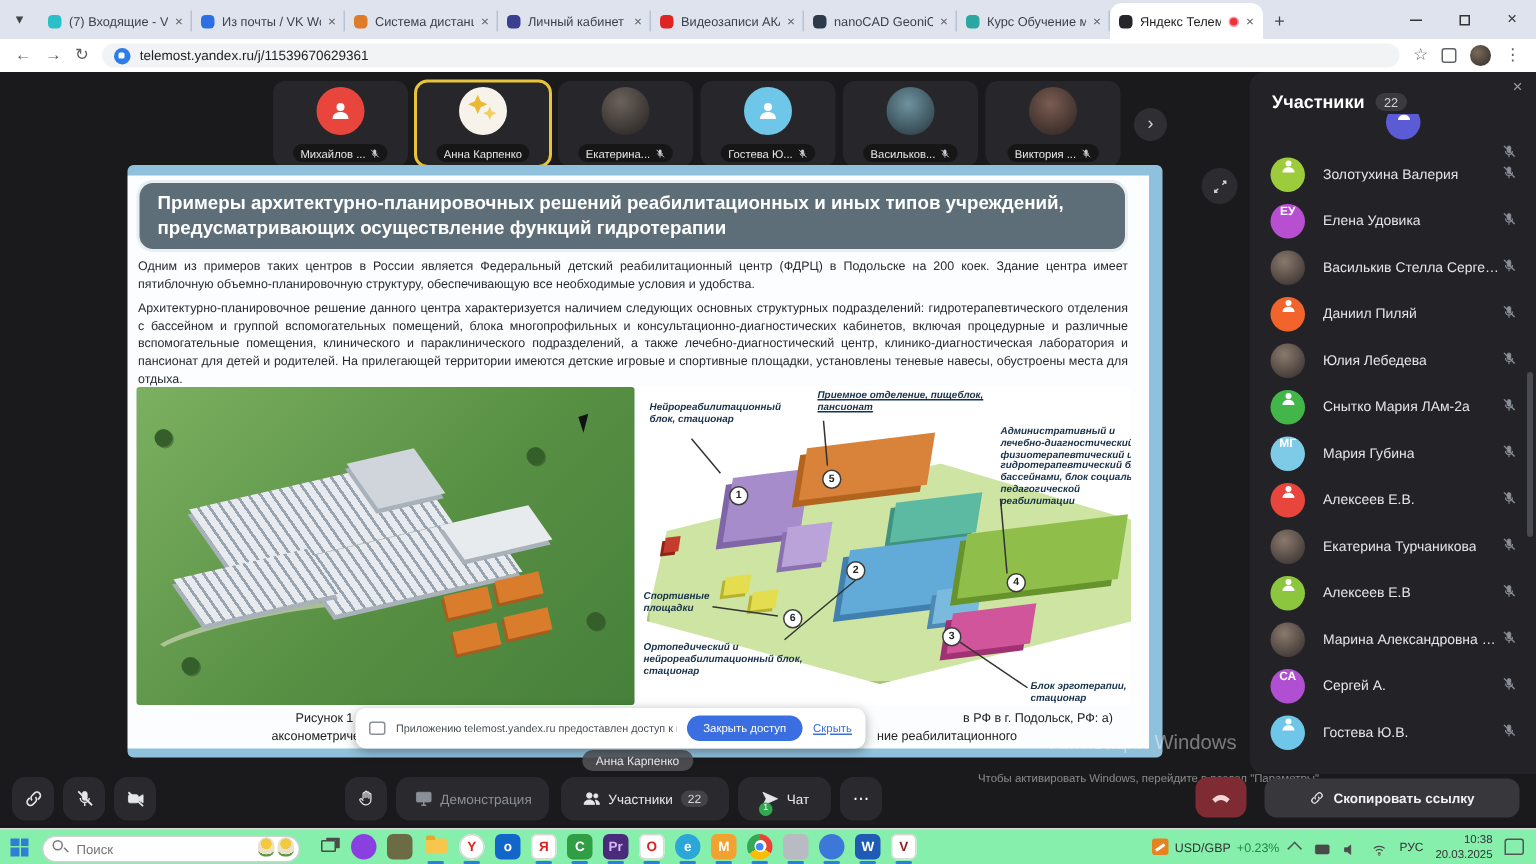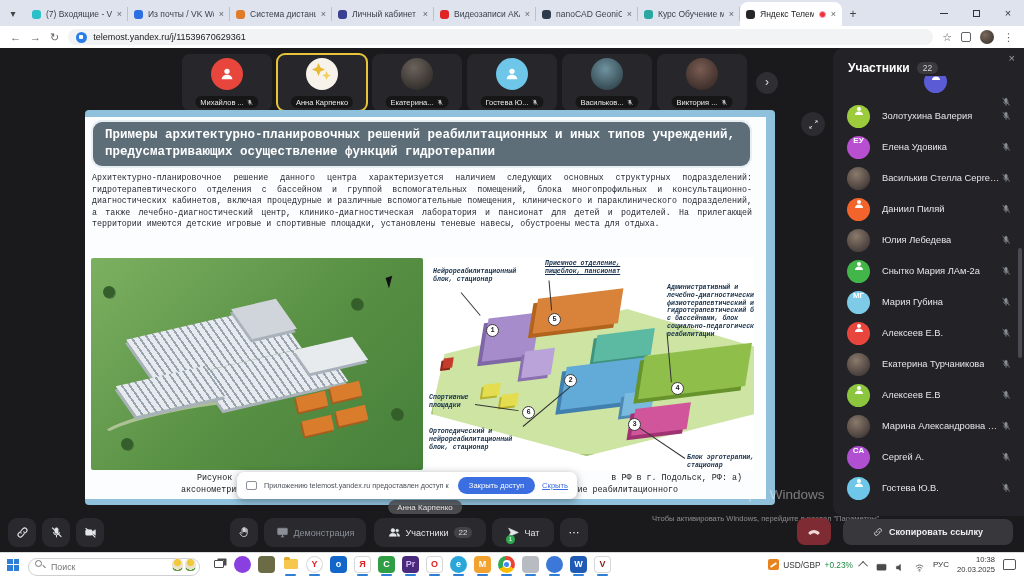--- a/index.html
+++ b/index.html
@@ -49,21 +49,21 @@
   .spark { position:relative; width:100%; height:100%; }
   .spark i { position:absolute; background:#e8b931; clip-path:polygon(50% 0,65% 35%,100% 50%,65% 65%,50% 100%,35% 65%,0 50%,35% 35%); }
   .spark i:nth-child(1){ left:6px; top:5px; width:13px; height:13px; }
   .spark i:nth-child(2){ left:16px; top:13px; width:9px; height:9px; background:#f3cf5e; }
   .namepill { position:absolute; bottom:3px; left:50%; transform:translateX(-50%); max-width:86px; background:rgba(18,18,18,.78); border-radius:7px; padding:1.5px 5px; display:flex; align-items:center; gap:3px; }
   .namepill span { font-size:7.5px; color:#e8e8ea; white-space:nowrap; overflow:hidden; }
   .namepill svg { width:7px; height:7px; fill:#c9ccd2; stroke:#c9ccd2; flex:0 0 auto; }
   .thumb-next { width:22px; height:22px; border-radius:50%; background:#2f2f33; color:#ddd; font-size:12px; text-align:center; line-height:20px; align-self:center; margin-left:4px; }
 
   
-  .slide { position:absolute; left:85px; top:62px; width:690px; height:395px; background:#8fc0dc; border-radius:4px; overflow:hidden;font-family:Liberation Mono, monospace; }
+  .slide { position:absolute; left:85px; top:62px; width:690px; height:395px; background:#8fc0dc; border-radius:4px; overflow:hidden; }
   .slide-inner { position:absolute; left:0; top:7px; right:9px; bottom:6px; background:#fcfdfe; }
   .slide-title { position:absolute; left:8px; top:5px; right:16px; background:#5d6e79; color:#fff; font-weight:bold; font-size:12.5px; line-height:1.32; padding:5px 12px 6px; border-radius:9px; box-shadow:0 0 0 2px #e8eef2; }
   .slide-text { position:absolute; left:7px; right:14px; top:55px; }
   .slide-text p { font-size:8.3px; line-height:1.4; color:#252b33; text-align:justify; }
   .slide-text p + p { margin-top:5px; }
   .diagram { position:absolute; left:6px; right:12px; top:141px; height:212px; }
   .render { position:absolute; left:0; top:0; width:332px; height:212px; border-radius:2px; overflow:hidden; background:linear-gradient(135deg,#7cb061 0%,#578f43 55%,#46803a 100%); }
   .blg { position:absolute; background:#dfe3e8; box-shadow:-3px 3px 0 #a9b1ba; }
   .blg.win { background:repeating-linear-gradient(90deg,#e7eaee 0 5px,#9aa4ae 5px 7px); }
   .orng { position:absolute; background:#d97c2c; box-shadow:-2px 2px 0 #a85c1e; }
@@ -130,21 +130,21 @@
   .prow { position:absolute; left:0; width:100%; height:30px; display:flex; align-items:center; }
   .prow .pav { width:23px; height:23px; border-radius:50%; margin-left:14px; flex:0 0 auto; display:flex; align-items:flex-start; justify-content:center; }
   .prow .pav svg { width:12px; height:12px; fill:#fff; }
   .prow .pav .ini { font-size:8px; font-weight:bold; color:#fff; }
   .prow .pav.photo { background:radial-gradient(circle at 40% 32%, #8a7a6c, #30292a); }
   .prow .pname { margin-left:12px; font-size:9.3px; color:#e6e6e8; white-space:nowrap; overflow:hidden; text-overflow:ellipsis; max-width:118px; }
   .prow .pmic { margin-left:auto; margin-right:13px; } .prow .pmic svg { width:10px; height:10px; fill:#8a8f98; stroke:#8a8f98; }
   .pscroll { position:absolute; right:2px; top:200px; width:4px; height:110px; border-radius:2px; background:#4a4a52; }
 
   
-  .taskbar { position:absolute; left:0; bottom:0; width:1024px; height:24px; background:#ffffff; border-top:1px solid #d9dadc; display:flex; align-items:center; z-index:10; }
+  .taskbar { position:absolute; left:0; bottom:0; width:1024px; height:24px; background:#86efac; border-top:1px solid #d9dadc; display:flex; align-items:center; z-index:10; }
   .start { width:26px; display:flex; justify-content:center; }
   .winlogo { width:12px; height:12px; display:grid; grid-template-columns:5.5px 5.5px; grid-gap:1px; }
   .winlogo i { background:#2f7fd6; }
   .tb-searchwrap { position:relative; width:172px; height:18px; margin-left:2px; }
   .tb-searchwrap input { width:100%; height:100%; border:1px solid #cfd0d2; border-radius:10px; background:#fff; font-size:8.8px; color:#555; padding-left:22px; outline:none; font-family:"Liberation Sans",sans-serif; }
   .mag { position:absolute; left:7px; top:4px; width:7px; height:7px; border:1.3px solid #777; border-radius:50%; }
   .mag:after { content:""; position:absolute; left:5.5px; top:5.5px; width:4px; height:1.3px; background:#777; transform:rotate(45deg); }
   .flowers { position:absolute; right:4px; top:2px; display:flex; gap:2px; }
   .flowers i { width:11px; height:13px; border-radius:50% 50% 40% 40%; background:radial-gradient(circle at 50% 35%, #f2c83c 0 35%, #e9e2c8 36% 70%, #5d9a43 71%); }
   .apps { display:flex; align-items:flex-start; gap:7px; margin-left:10px; height:24px; padding-top:3px; }
@@ -375,20 +375,21 @@
             </svg>
     </div>
   </div>
         <div class="thumb-next">›</div>
       </div>
 
     <div class="slide">
       <div class="slide-inner">
         <div class="slide-title">Примеры архитектурно-планировочных решений реабилитационных и иных типов учреждений, предусматривающих осуществление функций гидротерапии</div>
         <div class="slide-text">
+          <p>Одним из примеров таких центров в России является Федеральный детский реабилитационный центр (ФДРЦ) в Подольске на 200 коек. Здание центра имеет пятиблочную объемно-планировочную структуру, обеспечивающую все необходимые условия и удобства.</p>
           <p>Архитектурно-планировочное решение данного центра характеризуется наличием следующих основных структурных подразделений: гидротерапевтического отделения с бассейном и группой вспомогательных помещений, блока многопрофильных и консультационно-диагностических кабинетов, включая процедурные и различные вспомогательные помещения, клинического и параклинического подразделений, а также лечебно-диагностический центр, клинико-диагностическая лаборатория и пансионат для детей и родителей. На прилегающей территории имеются детские игровые и спортивные площадки, установлены теневые навесы, обустроены места для отдыха.</p>
         </div>
         <div class="diagram">
           <div class="render">
             <div class="tree" style="left:12px;top:28px"></div>
               <div class="tree" style="left:300px;top:150px"></div>
             <div class="tree" style="left:30px;top:180px"></div>
               <div class="tree" style="left:260px;top:40px"></div>
             <div class="path1"></div>
             <div class="blg win" style="left:48px;top:62px;width:150px;height:48px;transform:rotate(-13deg) skewX(22deg)"></div>

